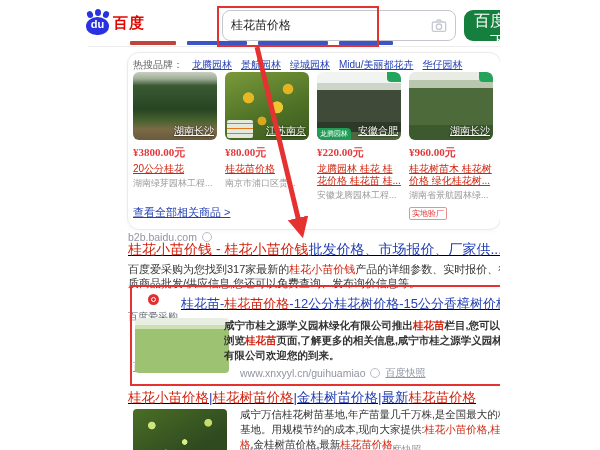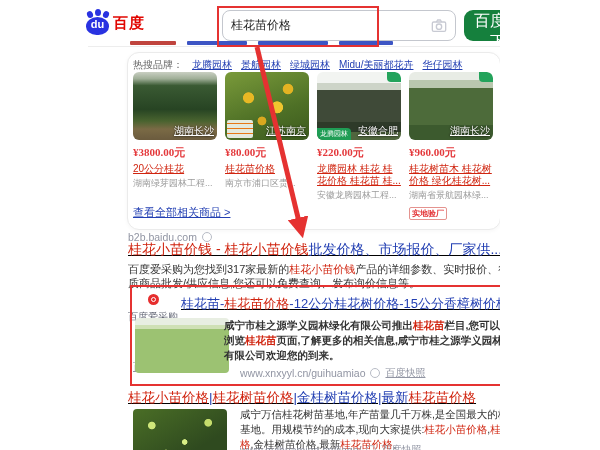--- a/index.html
+++ b/index.html
@@ -37,21 +37,21 @@
   .pimg{position:relative;height:68px;border-radius:6px;overflow:hidden;}
   .loc{position:absolute;right:3px;bottom:2px;color:#fff;font-size:10px;text-shadow:0 0 2px rgba(0,0,0,.9);text-decoration:underline;}
   .brandchip{position:absolute;left:0;bottom:0;background:#1f9d55;color:#fff;font-size:7px;padding:1px 3px;border-radius:0 4px 0 0;}
   .cornerchip{position:absolute;right:0;top:0;width:14px;height:10px;background:#23a35b;border-radius:0 6px 0 4px;}
   .minilabel{position:absolute;left:2px;bottom:2px;width:26px;height:18px;background:rgba(255,255,255,.85);border-radius:2px;
     background-image:linear-gradient(#e77817 1.5px,transparent 1.5px);background-size:100% 5px;background-position:0 3px;background-repeat:repeat-y;}
   .price{margin-top:5px;font-size:11px;font-weight:bold;color:#e4393c;white-space:nowrap;font-family:Liberation Serif, serif;}
   .ptitle{margin-top:3px;font-size:10px;line-height:12px;color:#d0240f;text-decoration:underline;
     max-height:24px;overflow:hidden;cursor:pointer;}
   .pseller{margin-top:2px;font-size:9px;color:#9b9b9b;white-space:nowrap;overflow:hidden;}
-  .ptag{display:inline-block;margin-top:2px;font-size:8px;color:#e4393c;border:1px solid #e4938f;padding:0 2px;border-radius:2px;font-weight:bold;}
+  .ptag{display:inline-block;margin-top:2px;font-size:8px;color:#e4393c;border:1px solid #e4938f;padding:0 2px;border-radius:2px;}
   .viewall{left:133px;top:205px;font-size:11px;color:#2440b3;text-decoration:underline;cursor:pointer;}
   .srcline{left:128px;top:231px;font-size:10.5px;color:#9195a3;display:flex;align-items:center;gap:5px;}
   .ocircle{display:inline-block;width:8px;height:8px;border:1px solid #b8bcc6;border-radius:50%;}
   
   .rtitle{font-size:14px;text-decoration:underline;cursor:pointer;white-space:nowrap;}
   .rtitle2{font-size:13px;}
   .seg-red{color:#d0240f;}
   .seg-blue{color:#2440b3;}
   .seg-text{color:#333;text-decoration:none;}
   .rdesc{font-size:11px;line-height:14px;color:#333;}

